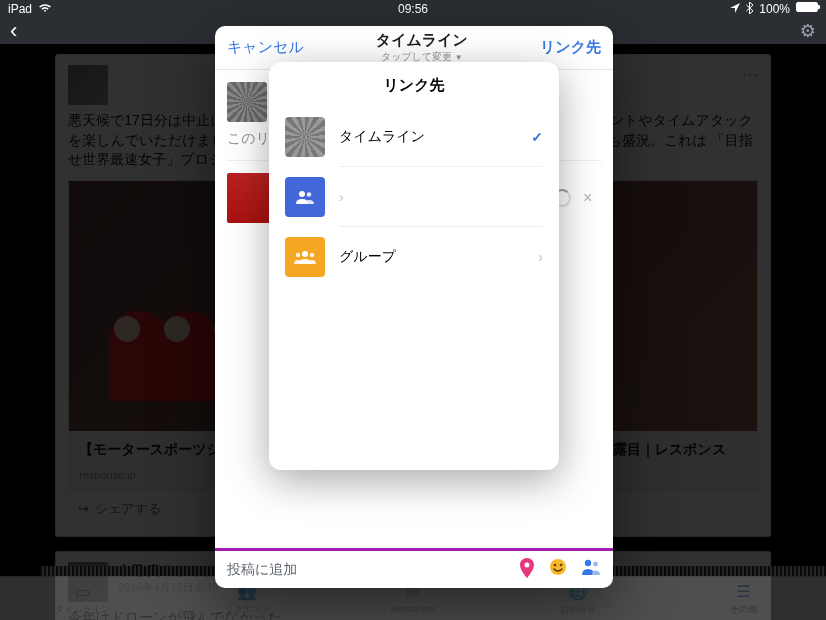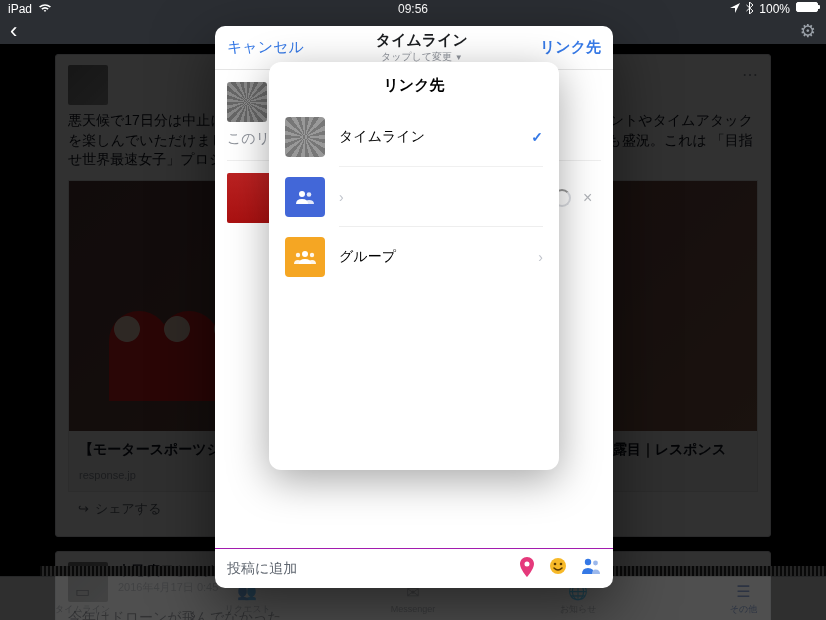--- a/index.html
+++ b/index.html
@@ -57,21 +57,21 @@
   .compose-row { display: flex; gap: 10px; align-items: center; }
   .compose-thumb { width: 40px; height: 40px; background: repeating-conic-gradient(#666 0 10deg,#888 10deg 20deg); border-radius: 3px; }
   .compose-link-text { font-size: 14px; color: #90949c; padding: 8px 0 12px; border-bottom: 1px solid #eee; }
   .compose-link-preview { display: flex; gap: 12px; padding: 12px 0; align-items: center; }
   .preview-thumb { width: 50px; height: 50px; background: linear-gradient(#b22,#a11); border-radius: 2px; }
   .preview-meta { flex:1; }
   .preview-dots { color: #90949c; font-size: 12px; }
   .preview-close { width:18px; height:18px; color:#b0b3b8; font-size:16px; }
   .spinner { width: 18px; height: 18px; border: 2px solid #dcdee3; border-top-color: #999; border-radius: 50%; margin-left: auto; }
 
-  .sheet-footer { height: 40px; border-top: 1px solid #a21caf; display: flex; align-items: center; padding: 0 12px; gap: 10px; }
+  .sheet-footer { height: 40px; border-top: 3px solid #a21caf; display: flex; align-items: center; padding: 0 12px; gap: 10px; }
   .sheet-footer .add-text { font-size: 14px; color: #606770; }
   .sheet-footer .icons { margin-left: auto; display: flex; gap: 14px; font-size: 16px; }
   .ic-loc { color: #e5397b; }
   .ic-feel { color: #f7b928; }
   .ic-tag { color: #3578e5; }
 
   
   .popover { position: absolute; left: 269px; top: 62px; width: 290px; height: 408px; background: #fff; border-radius: 12px; box-shadow: 0 10px 40px rgba(0,0,0,0.35); z-index: 30; overflow: hidden; }
   .popover::before { content: ""; position: absolute; top: -8px; left: 50%; transform: translateX(-50%); border: 8px solid transparent; border-bottom-color: #fff; }
   .pop-title { text-align: center; font-size: 15px; font-weight: 600; padding: 14px 16px 12px; }

